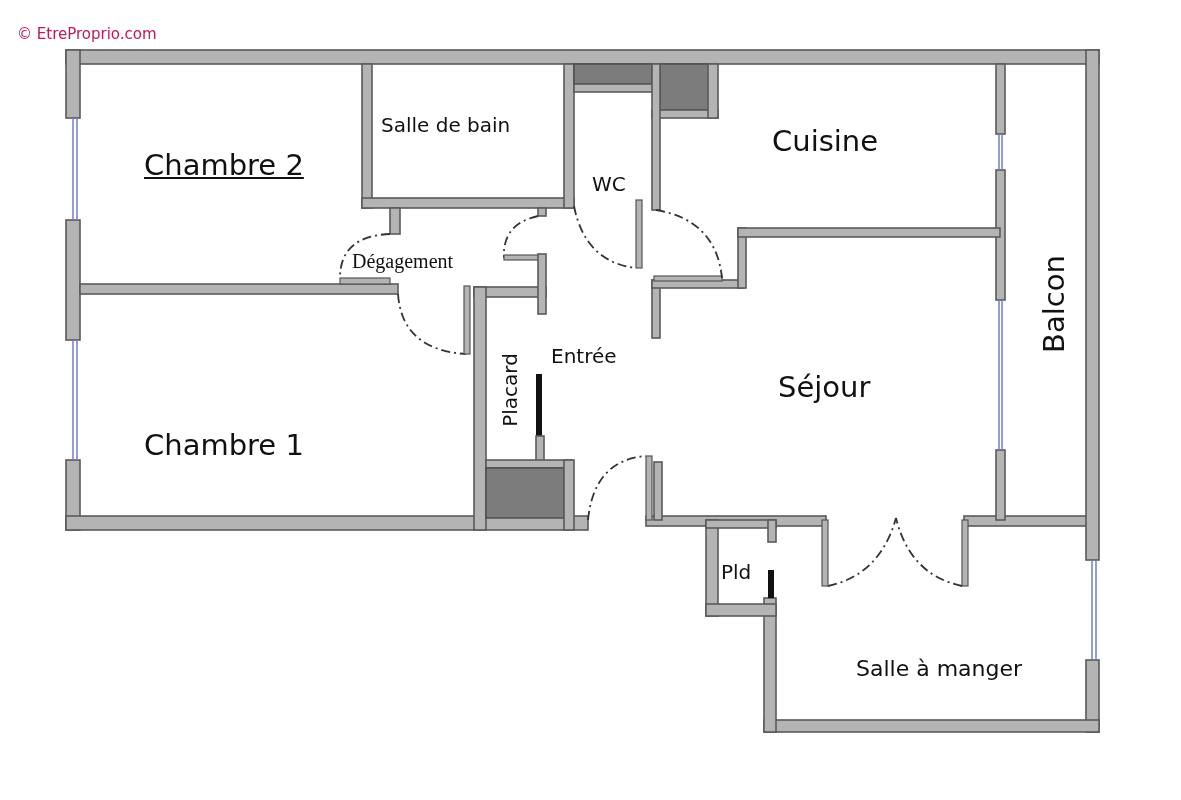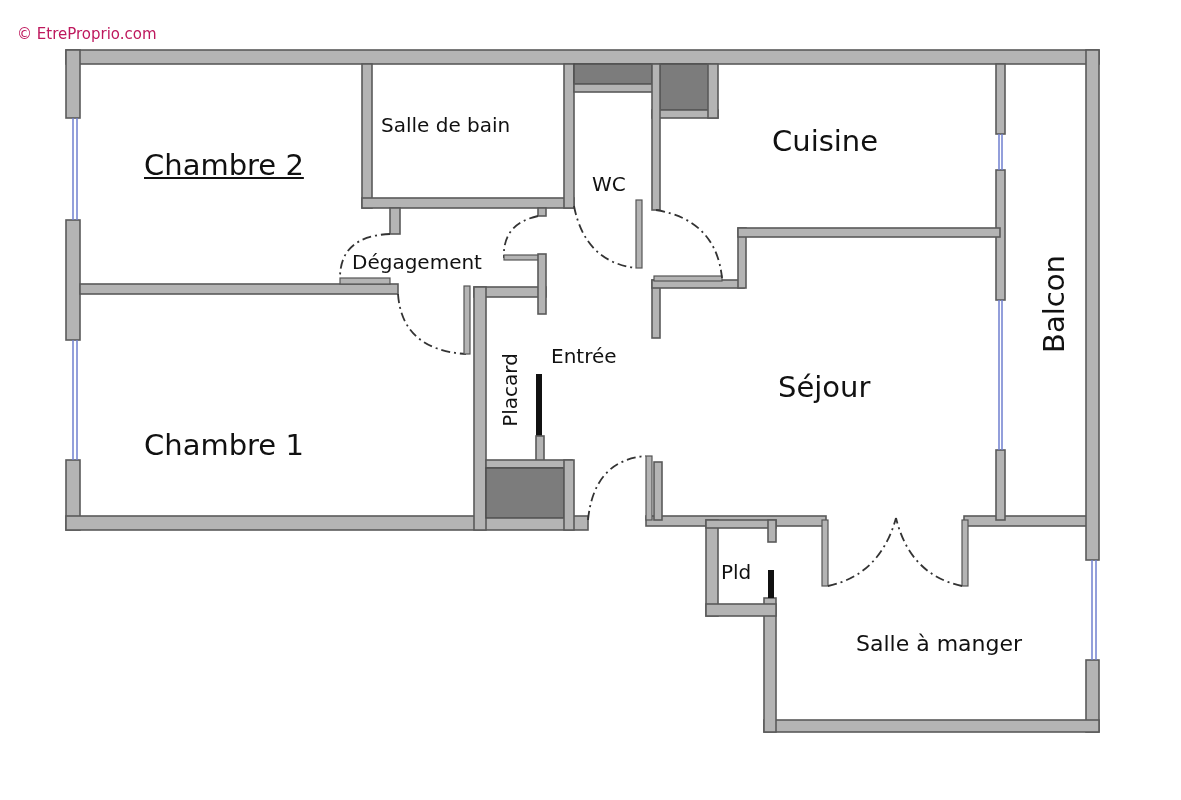--- a/index.html
+++ b/index.html
@@ -115,20 +115,20 @@
   <rect class="door-leaf" x="654" y="276" width="68" height="5"></rect>
   <path class="door-arc" d="M656 210 Q716 220 722 278"></path>
   <rect class="wall" x="738" y="228" width="8" height="60"></rect>
   <rect class="wall" x="738" y="228" width="262" height="9"></rect>
 </svg>
 
 <div class="room-label lg" style="left:144px; top:148px;text-decoration:underline;">Chambre 2</div>
 <div class="room-label sm" style="left:381px; top:113px;">Salle de bain</div>
 <div class="room-label sm" style="left:592px; top:133px;margin-top:39px;">WC</div>
 <div class="room-label lg" style="left:772px; top:124px;">Cuisine</div>
-<div class="room-label sm" style="left:352px; top:250px;">Dégagement</div>
+<div class="room-label sm" style="left:352px; top:250px;font-family:Liberation Serif, serif;">Dégagement</div>
 <div class="room-label lg vert" style="left:1004px; top:287px; width:100px; text-align:center;">Balcon</div>
 <div class="room-label sm vert" style="left:460px; top:378px; width:100px; text-align:center;">Placard</div>
 <div class="room-label sm" style="left:551px; top:344px;">Entrée</div>
 <div class="room-label lg" style="left:778px; top:370px;">Séjour</div>
 <div class="room-label lg" style="left:144px; top:408px;margin-top:20px;">Chambre 1</div>
 <div class="room-label sm" style="left:721px; top:560px;">Pld</div>
-<div class="room-label md" style="left:856px; top:631px;">Salle à manger</div>
+<div class="room-label md" style="left:856px; top:656px;">Salle à manger</div>
 
 </body></html>

